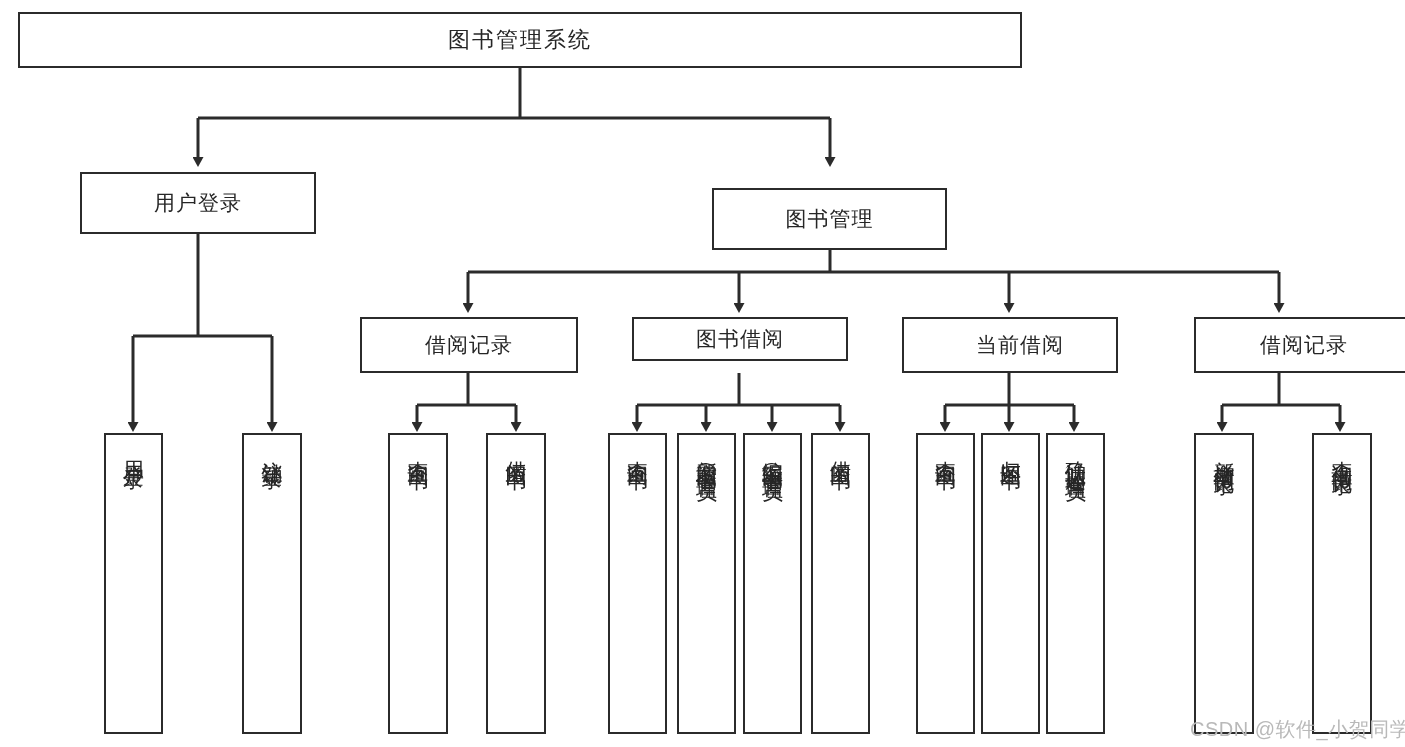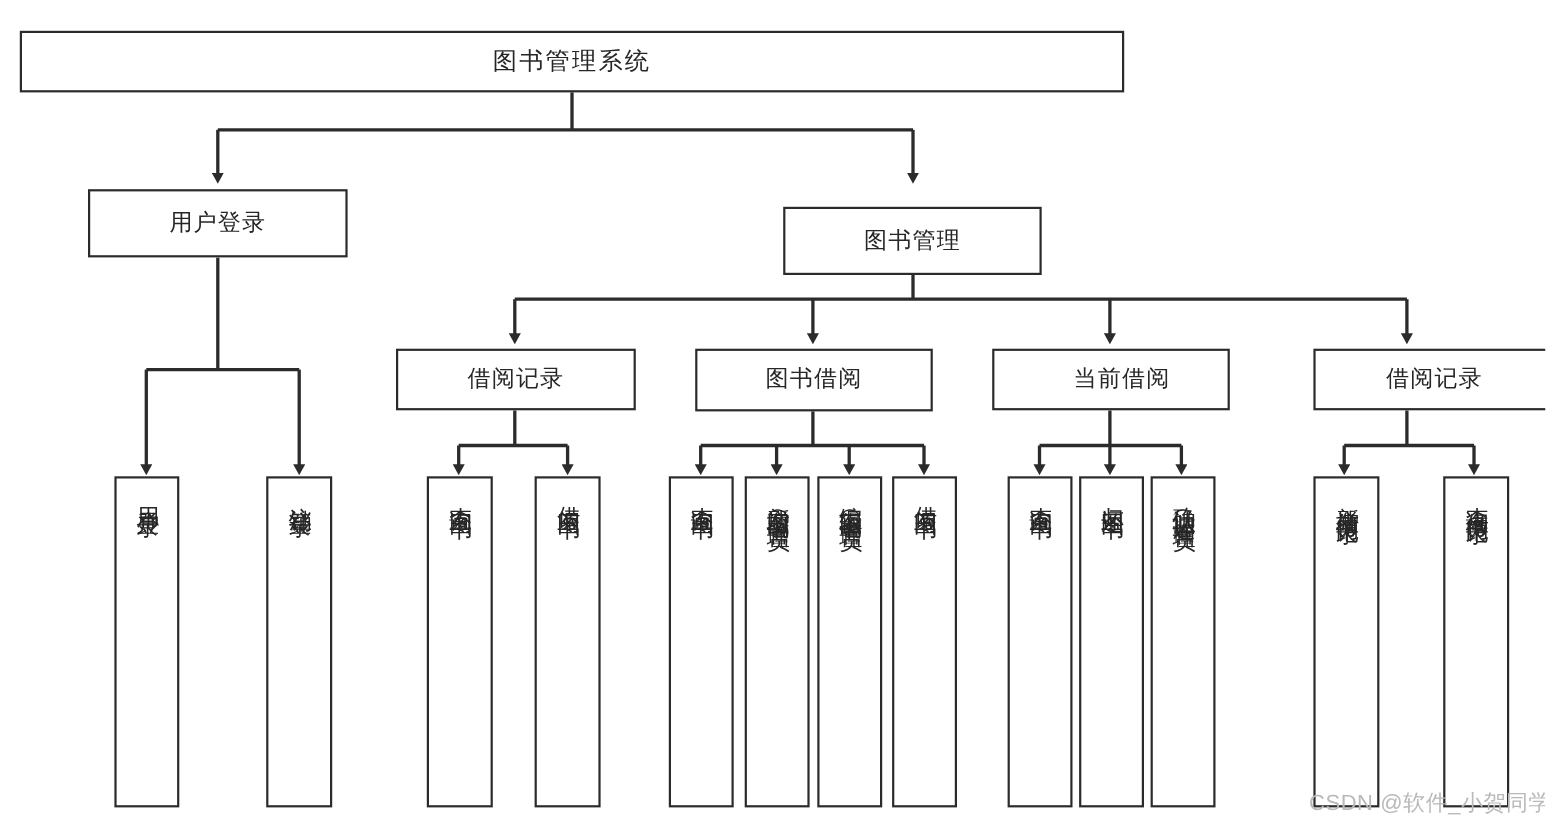--- a/index.html
+++ b/index.html
@@ -64,35 +64,35 @@
       <path d="M1009,405 L1009,423" marker-end="url(#ah)"></path>
       <path d="M1074,405 L1074,423" marker-end="url(#ah)"></path>
 
       <path d="M1279,373 L1279,405"></path>
       <path d="M1222,405 L1340,405"></path>
       <path d="M1222,405 L1222,423" marker-end="url(#ah)"></path>
       <path d="M1340,405 L1340,423" marker-end="url(#ah)"></path>
     </g>
   </svg>
 
-  <div class="node horiz" id="root-node" style="left:18px;top:12px;width:1004px;height:56px;margin-top:16px;">
+  <div class="node horiz" id="root-node" style="left:18px;top:12px;width:1004px;height:56px;">
     <span class="cap">图书管理系统</span>
   </div>
 
   <div class="node horiz" style="left:80px;top:172px;width:236px;height:62px;">
     <span class="cap">用户登录</span>
   </div>
   <div class="node horiz" style="left:712px;top:188px;width:235px;height:62px;">
     <span class="cap">图书管理</span>
   </div>
 
   <div class="node horiz" style="left:360px;top:317px;width:218px;height:56px;">
     <span class="cap">借阅记录</span>
   </div>
-  <div class="node horiz" style="left:632px;top:317px;width:216px;height:57px;">
+  <div class="node horiz" style="left:632px;top:317px;width:216px;height:44px;">
     <span class="cap">图书借阅</span>
   </div>
   <div class="node horiz" style="left:902px;top:317px;width:216px;height:56px;padding-left:20px;">
     <span class="cap">当前借阅</span>
   </div>
   <div class="node horiz" style="left:1194px;top:317px;width:220px;height:56px;">
     <span class="cap">借阅记录</span>
   </div>
 
   <div class="node vert" style="left:104px;top:433px;width:59px;height:301px;">

